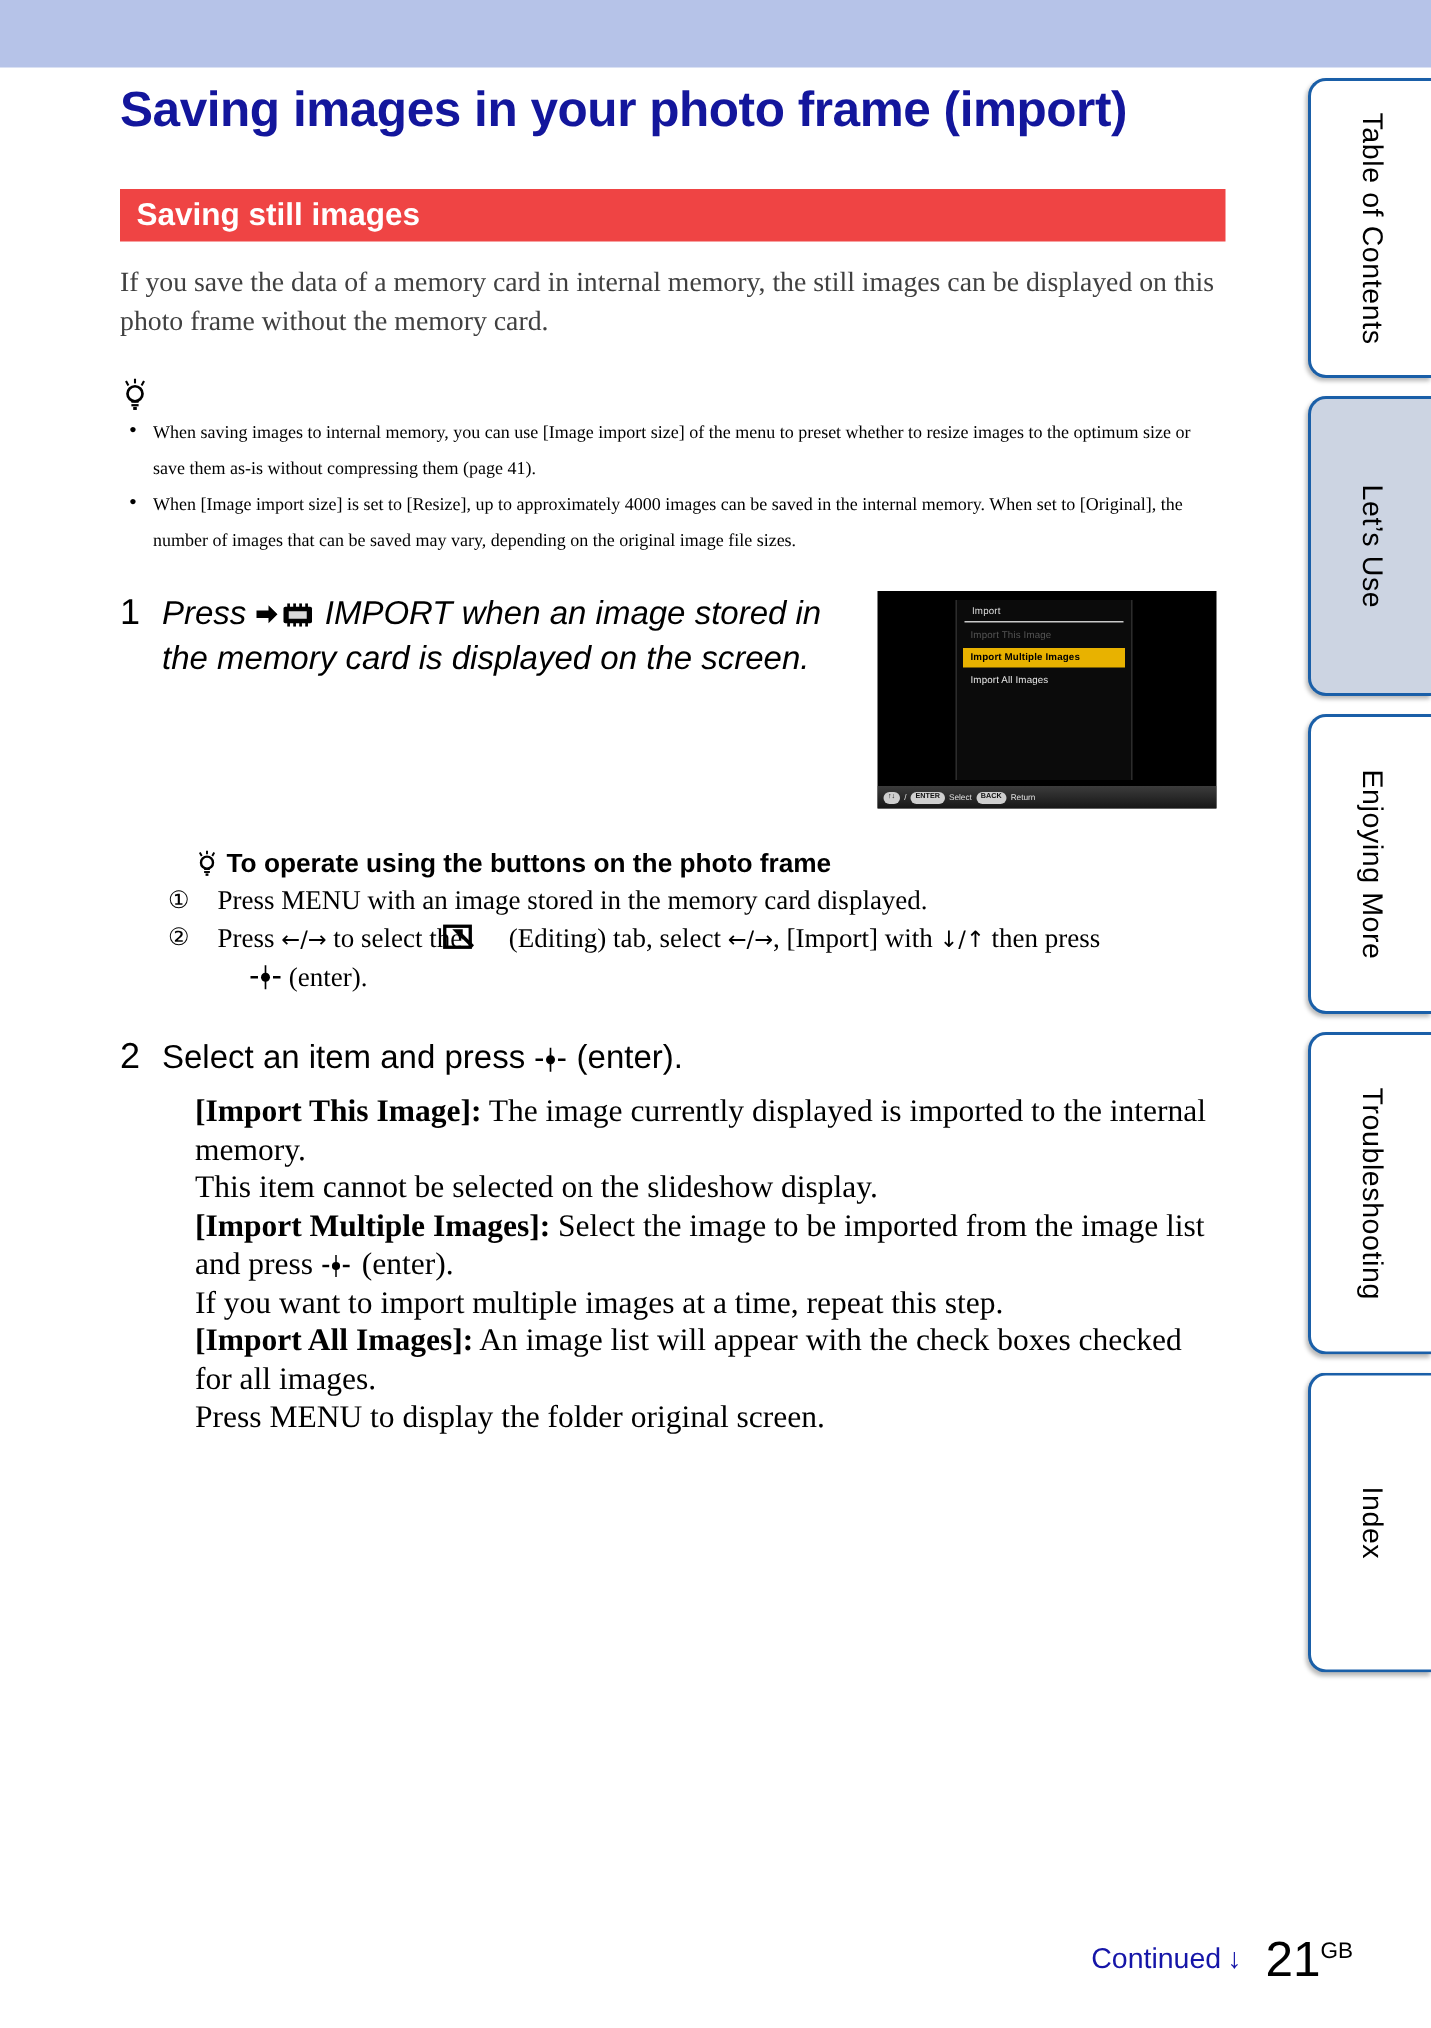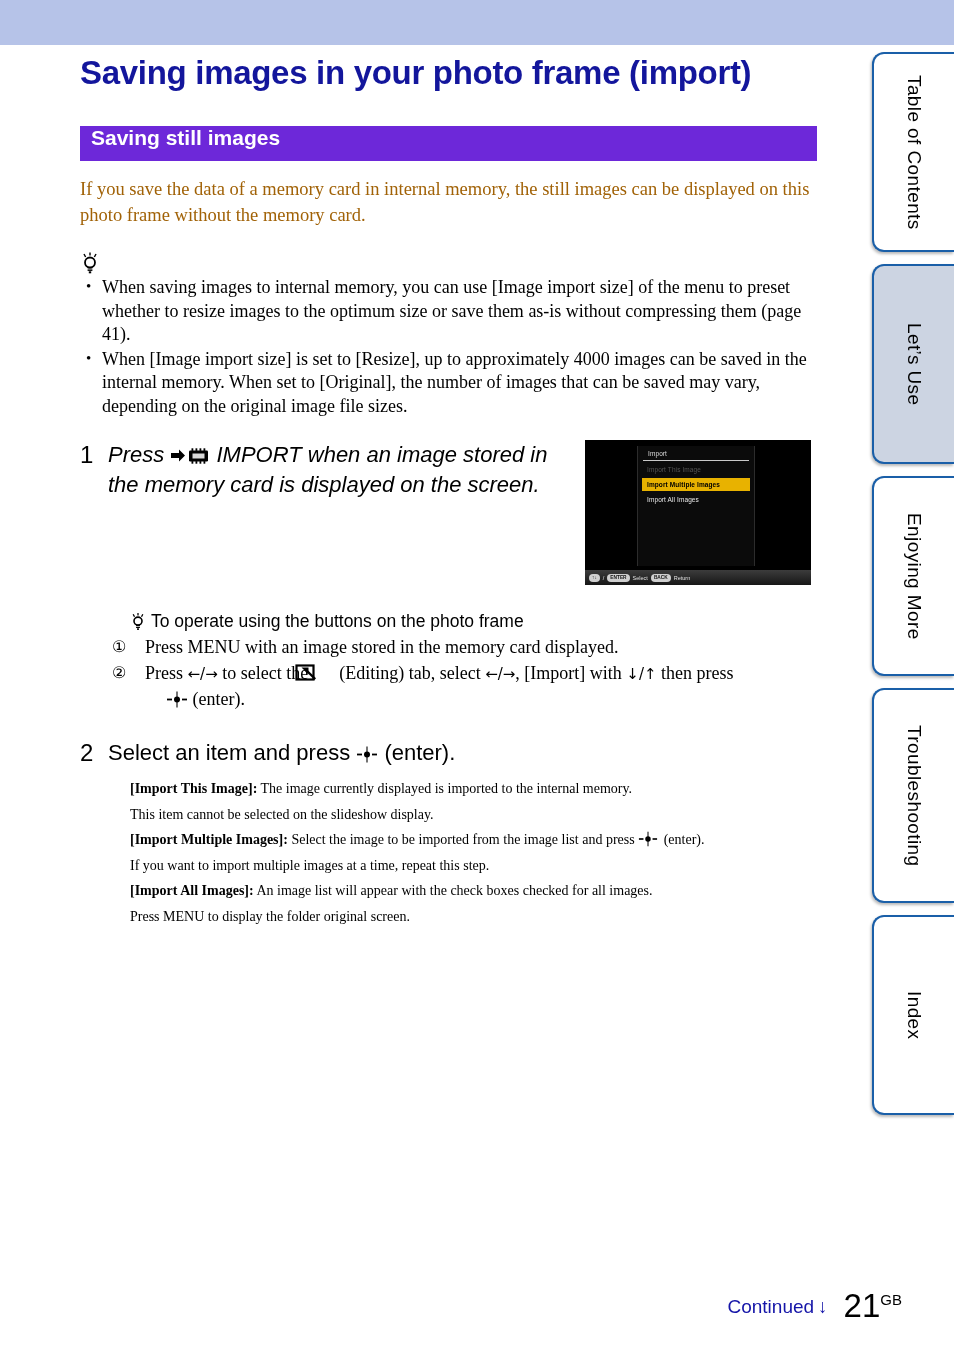--- a/index.html
+++ b/index.html
@@ -33,55 +33,56 @@
     font-weight: bold;
     font-size: 33px;
     line-height: 41px;
     color: #13169c;
     margin: 0;
     letter-spacing: -0.3px;
   }
 
   .section-bar {
     margin-top: 33px;
-    background: #6d28d9;
+    background: #ef4444;
     height: 35px;
     display: flex;
+    align-items: center;
     padding-left: 11px;
   }
   .section-bar-label {
     font-family: "Liberation Sans", sans-serif;
     font-weight: bold;
     font-size: 21px;
     color: #ffffff;
   }
 
   .intro {
     margin-top: 15px;
     font-size: 18.5px;
     line-height: 26px;
-    color: #a16207;
+    color: #404040;
   }
 
   
   .tipblock { margin-top: 24px; }
   .bulb {
     display: inline-block;
     width: 20px;
     height: 22px;
     position: relative;
     vertical-align: -4px;
   }
   .bulb svg { display:block; }
 
   .tip-list {
     margin: 2px 0 0 0;
     padding: 0;
     list-style: none;
-    font-size: 18px;
+    font-size: 12px;
     line-height: 23.5px;
   }
   .tip-list li {
     position: relative;
     padding-left: 22px;
     margin-bottom: 1px;
   }
   .tip-list li::before {
     content: "\2022";
     position: absolute;
@@ -106,21 +107,21 @@
   .step-body { flex: 1 1 auto; }
   .step-head {
     font-family: "Liberation Sans", sans-serif;
     font-size: 22px;
     line-height: 30px;
     color: #000;
   }
   .step1-row { display: flex; align-items: flex-start; }
   .step1-text { width: 455px; font-style: italic; }
   .step-detail {
-    font-size: 14px;
+    font-size: 21px;
     line-height: 25.5px;
     margin-top: 8px;
     color: #000;
   }
   .step-detail b { font-weight: bold; }
 
   
   .device-shot {
     width: 226px;
     height: 145px;
@@ -181,21 +182,21 @@
     padding: 0.5px 3px;
     font-size: 4.8px;
     font-weight: bold;
     line-height: 7px;
   }
 
   
   .inset-tip { margin-top: 26px; margin-left: 22px; }
   .inset-tip-head {
     font-family: "Liberation Sans", sans-serif;
-    font-weight: normal;
+    font-weight: bold;
     font-size: 17.5px;
     display: flex;
     align-items: center;
     gap: 5px;
     color: #000;
   }
   .inset-tip-body {
     font-size: 18px;
     line-height: 25px;
     margin-top: 2px;

